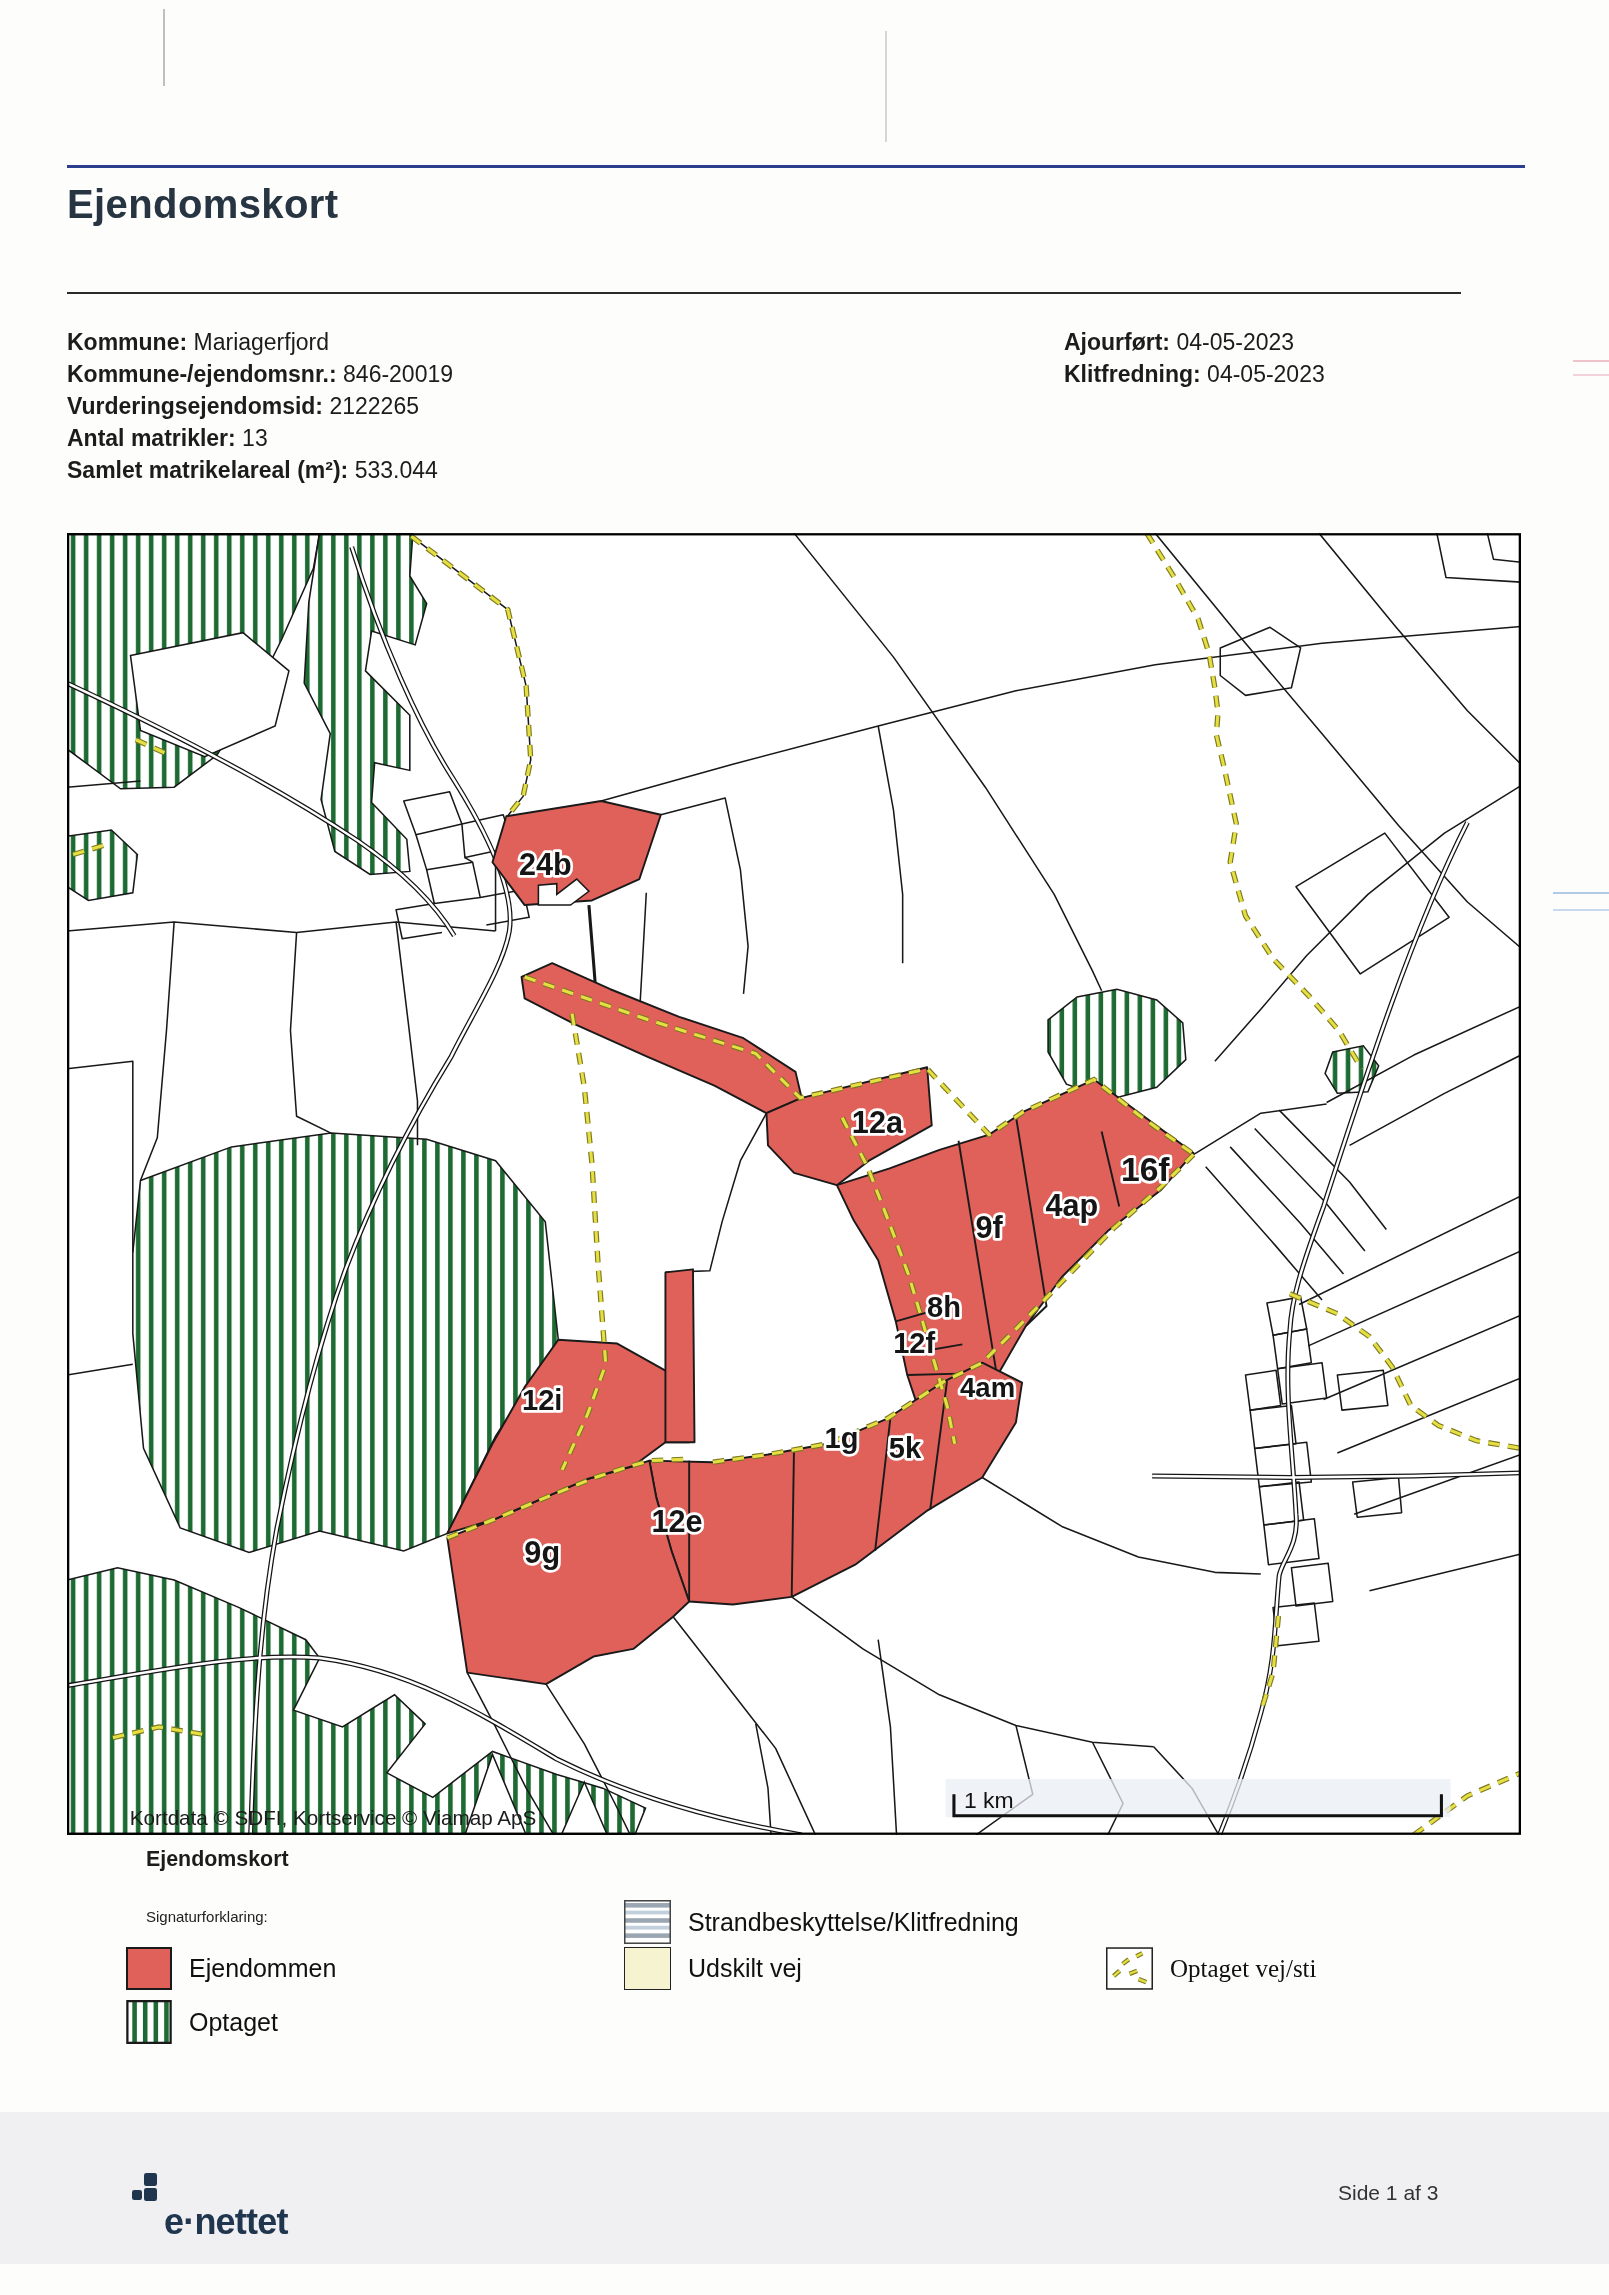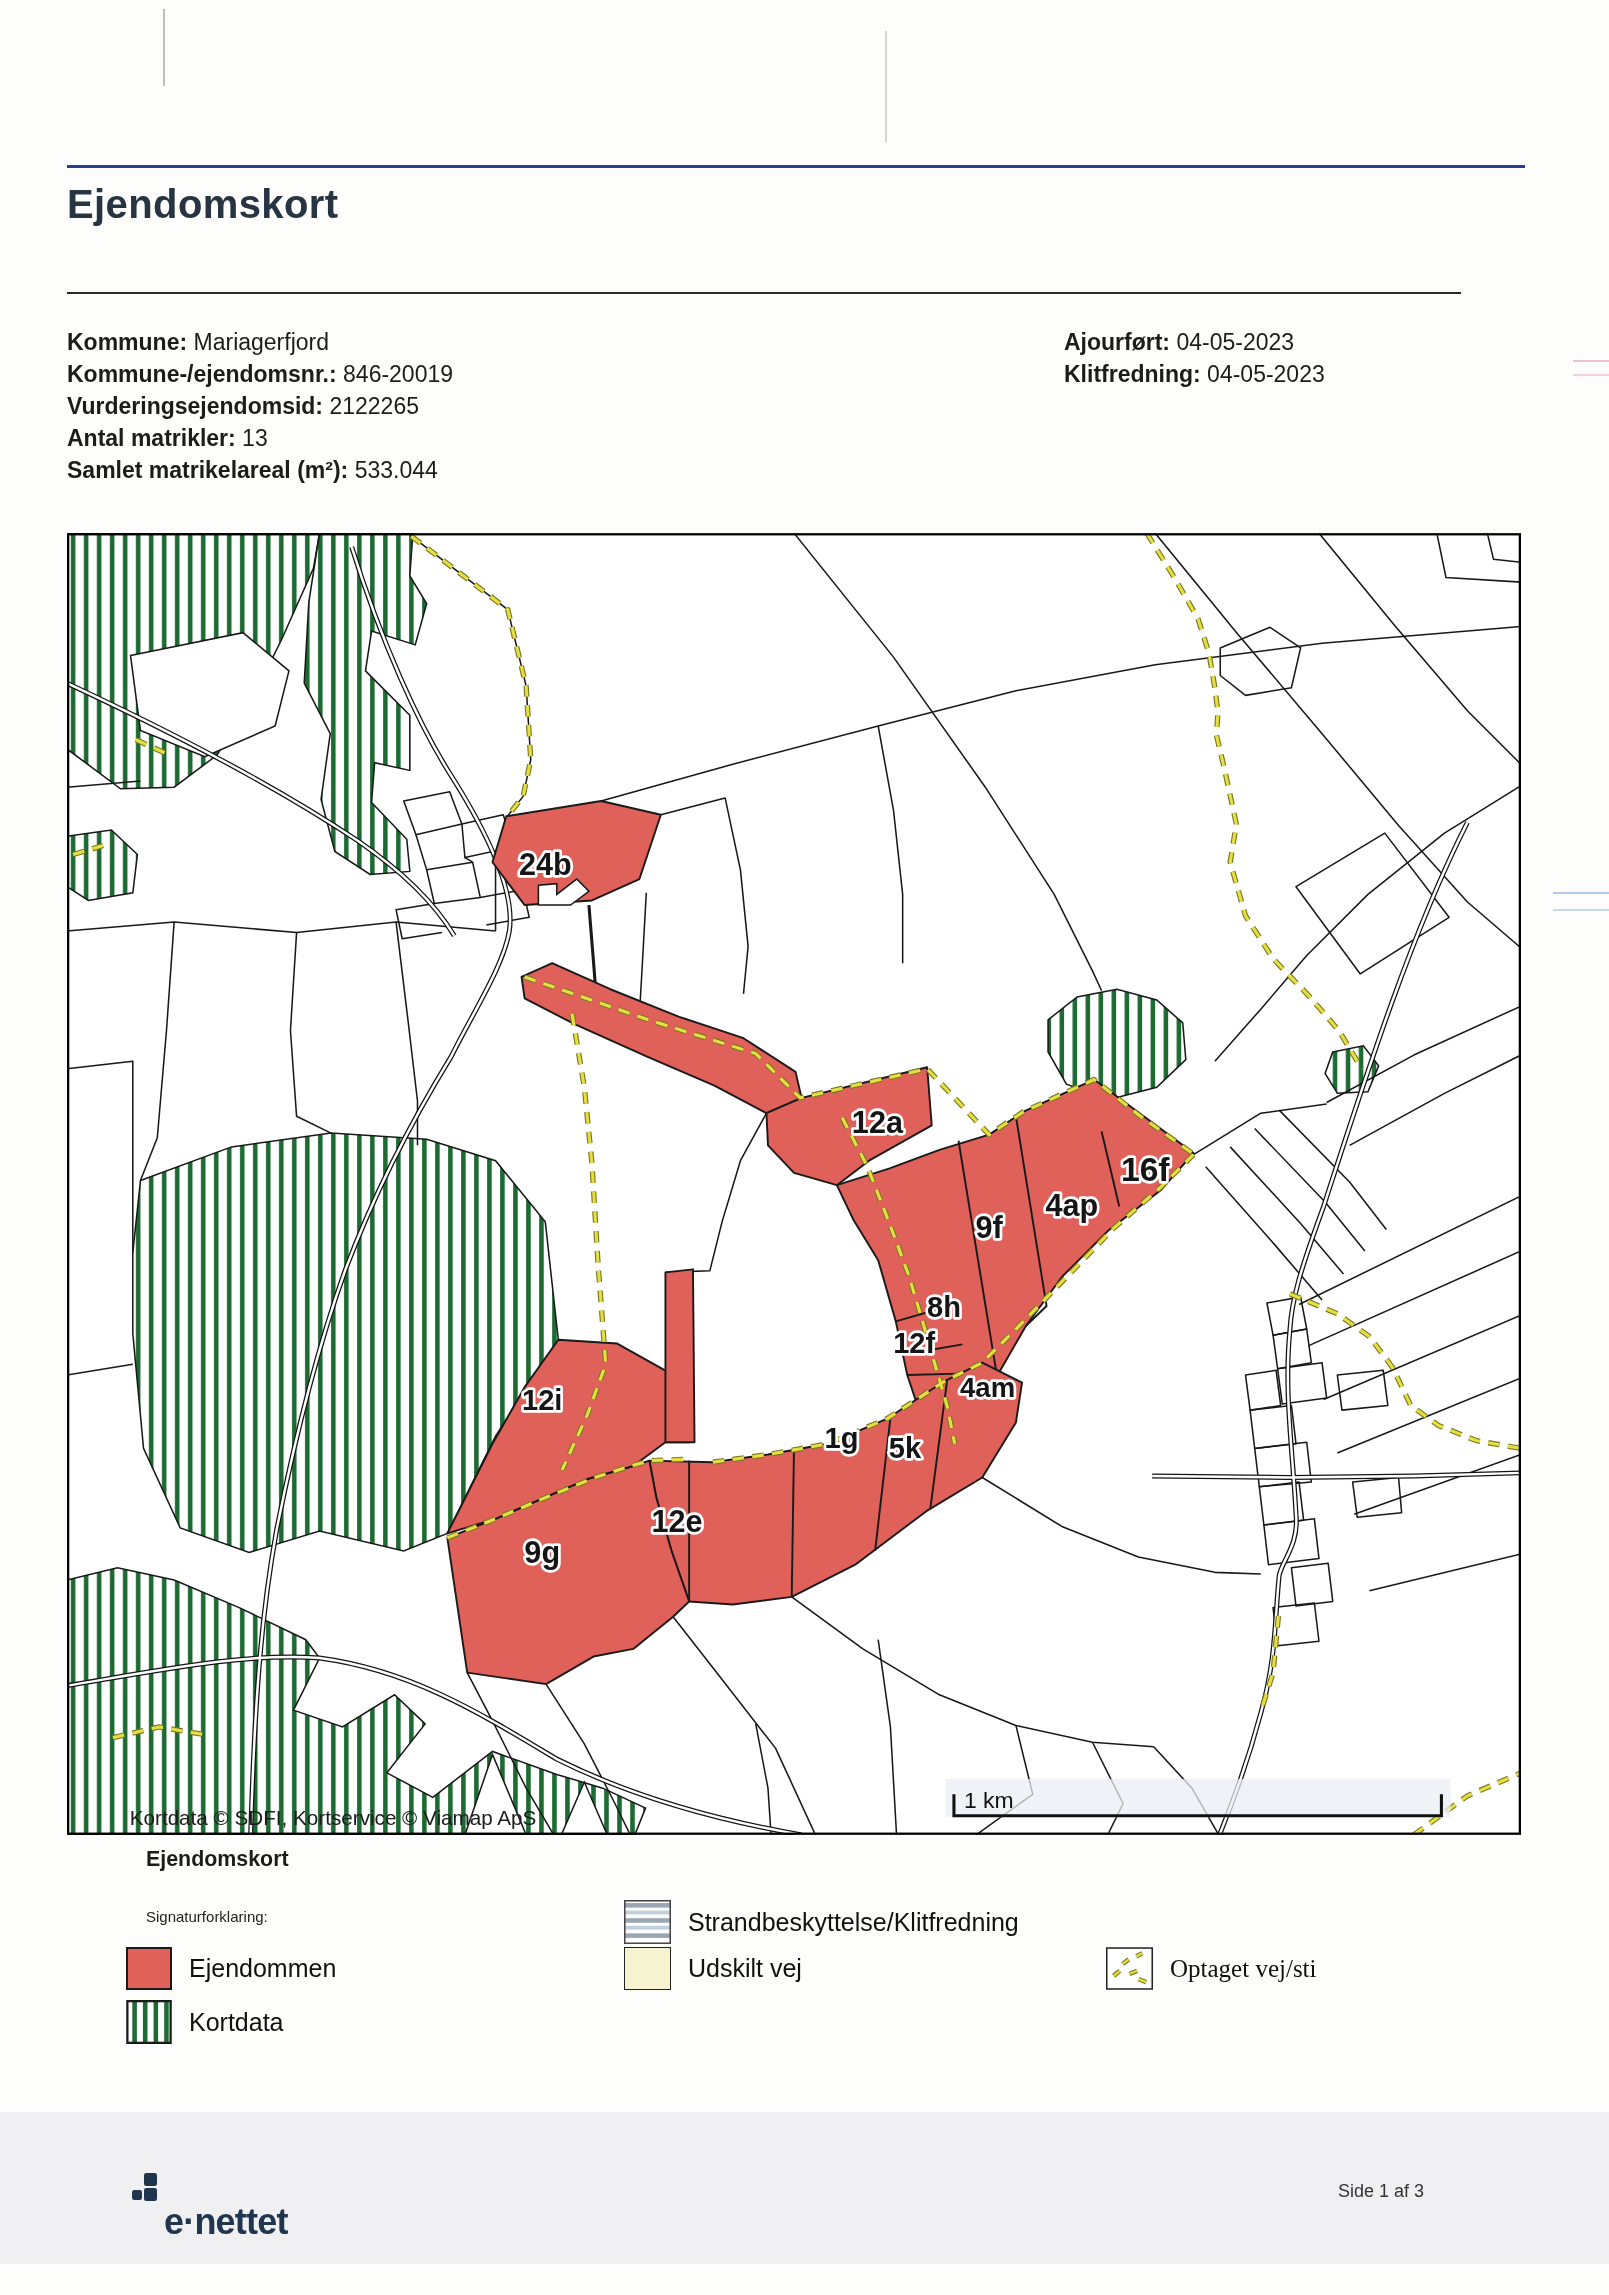--- a/index.html
+++ b/index.html
@@ -43,21 +43,21 @@
   .swatch{box-sizing:border-box;}
   .sw-red{width:46px;height:43px;background:#e0605a;border:2.3px solid #1a1a1a;}
   .sw-yellow{width:47px;height:43px;background:#f5f3d0;border:1.5px solid #222;}
   .sw-svg{line-height:0;}
   
   #footer-band{left:0;top:2112px;width:1610px;height:152px;background:#f0f0f3;}
   #logo{left:132px;top:2173px;height:38px;}
   #logo .sq{position:absolute;background:#20364e;border-radius:2.3px;}
   #logo-text{position:absolute;left:32px;top:-4.6px;font-size:36px;font-weight:bold;
              color:#20364e;letter-spacing:-0.8px;margin-top:33px;}
-  #page-number{left:1338px;top:2181px;font-size:18px;color:#333;}
+  #page-number{left:1338px;top:2181px;font-size:21px;color:#333;}
   
   .artifact{position:absolute;}
 </style>
 </head>
 <body>
 
 <div class="abs" id="rule-top"></div>
 <div class="abs" id="page-title">Ejendomskort</div>
 <div class="abs" id="rule-bottom"></div>
 
@@ -306,21 +306,21 @@
         <rect width="60" height="58" fill="#fff"></rect>
       <g fill="#1d6a33">
           <rect x="8" width="6" height="58"></rect>
           <rect x="22" width="6" height="58"></rect>
           <rect x="36" width="6" height="58"></rect>
           <rect x="50" width="6" height="58"></rect>
         </g>
       <rect x="1.5" y="1.5" width="57" height="55" fill="none" stroke="#1a1a1a" stroke-width="3"></rect>
     </svg>
   </div>
-  <span class="leg-label">Kortdata</span>
+  <span class="leg-label">Optaget</span>
 </div>
 
 <div class="abs leg-item" style="left:624px;top:1900px;">
   <div class="swatch sw-svg">
     <svg width="47" height="44" viewBox="0 0 62 58">
         <rect width="62" height="58" fill="#fff"></rect>
       <g>
           <rect y="4" width="62" height="6" fill="#9aa6b2"></rect>
           <rect y="14" width="62" height="5" fill="#c2d0dc"></rect>
           <rect y="24" width="62" height="6" fill="#9aa6b2"></rect>

